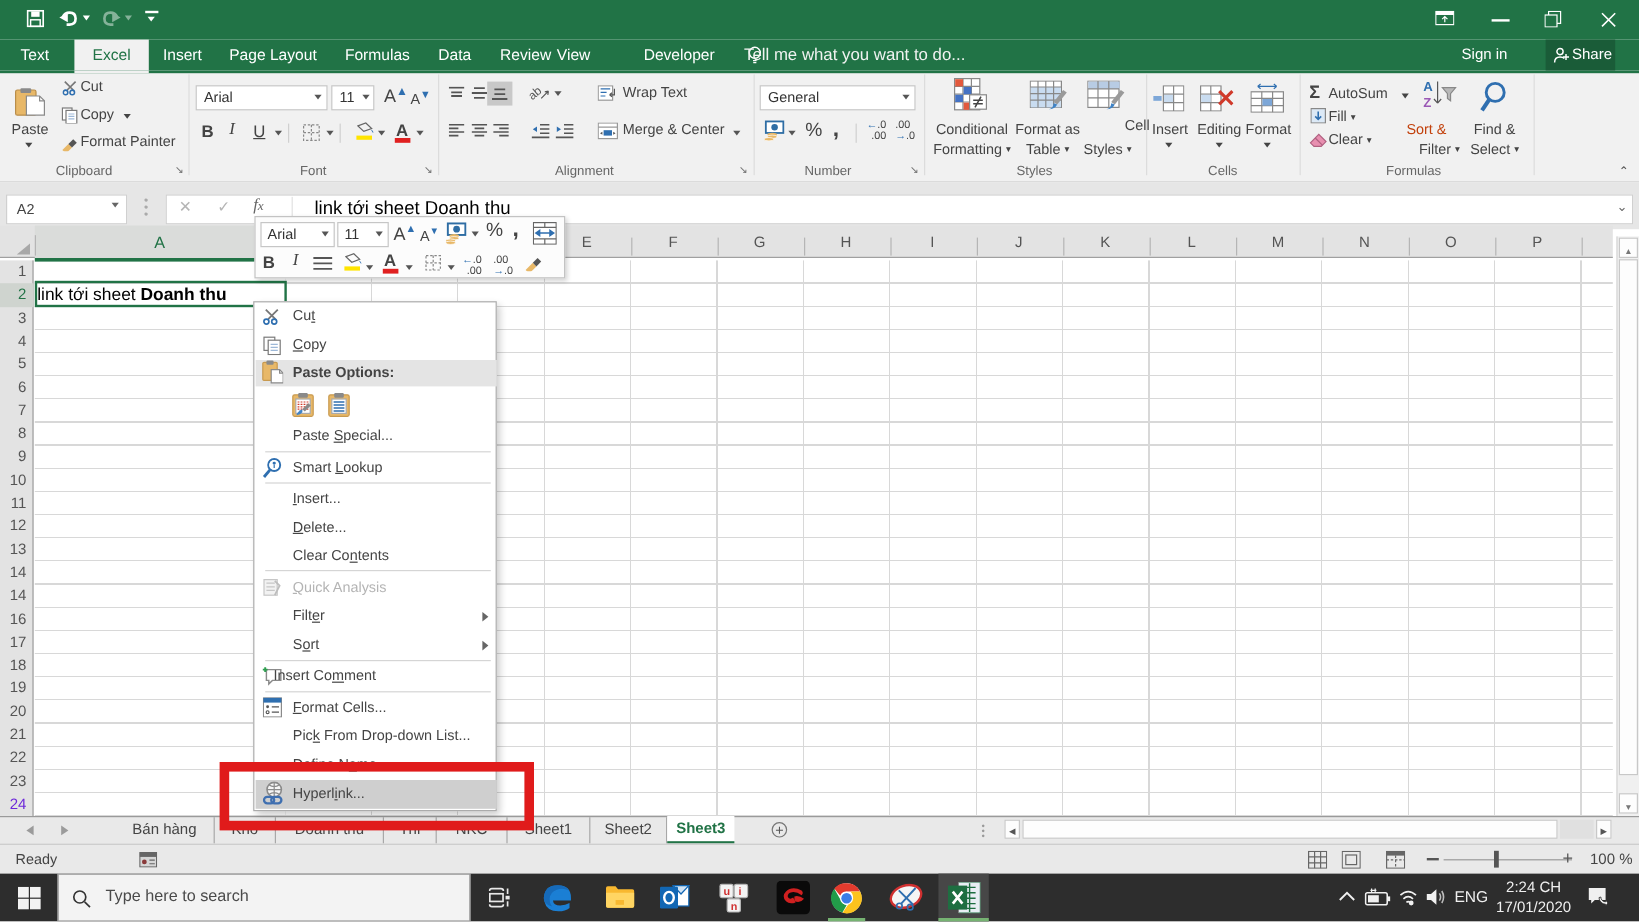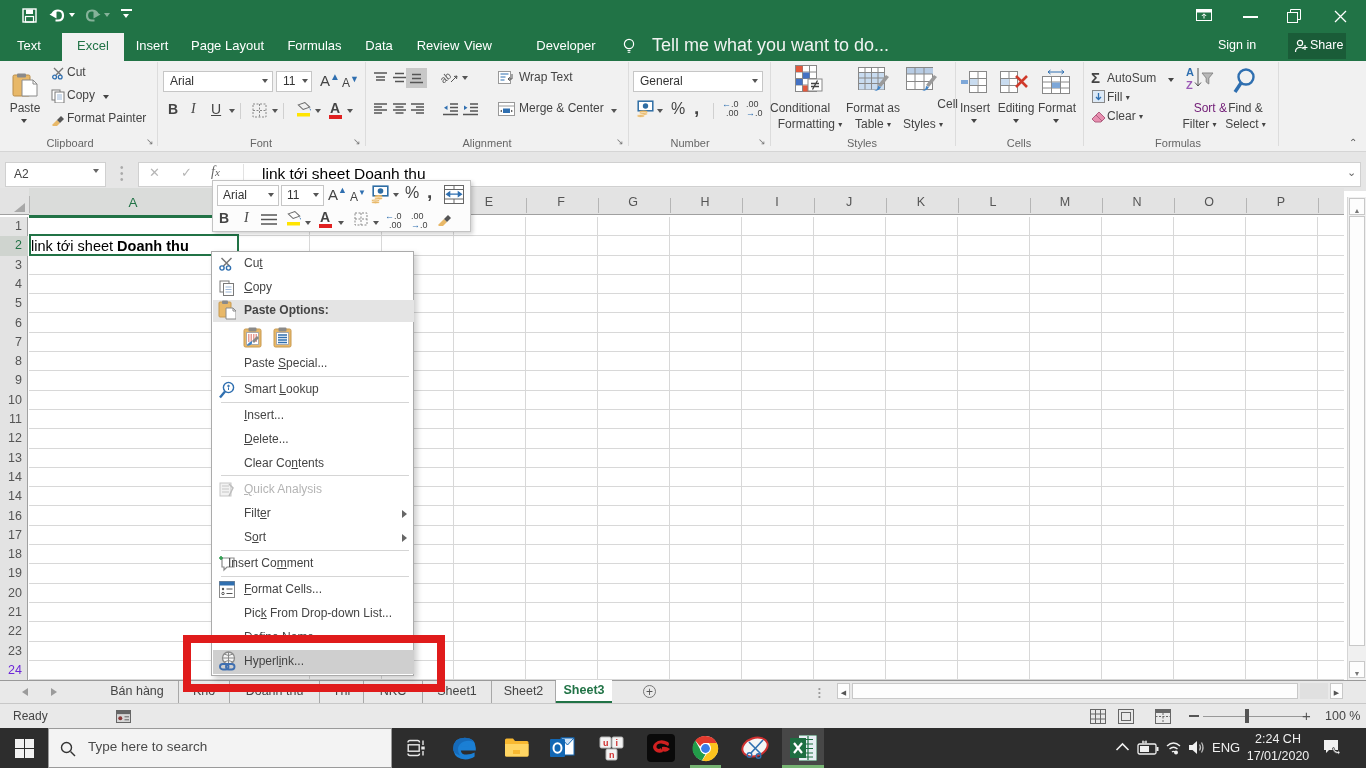--- a/index.html
+++ b/index.html
@@ -76,21 +76,21 @@
   <div class="rtab" style="left:184px;width:87px">Page Layout</div>
   <div class="rtab" style="left:279px;width:71px">Formulas</div>
   <div class="rtab" style="left:358px;width:42px">Data</div>
   <div class="rtab" style="left:408px;width:60px">Review</div>
   <div class="rtab" style="left:456px;width:44px">View</div>
   <div class="rtab" style="left:528px;width:76px">Developer</div>
   <svg class="abs" style="left:623px;top:5px" width="12" height="17" viewBox="0 0 12 17">
     <circle cx="6" cy="6" r="4.6" fill="none" stroke="#fff" stroke-width="1.2"></circle>
     <path d="M4.5 12.5 h3 M4.7 14.2 h2.6" stroke="#fff" stroke-width="1.1"></path>
   </svg>
-  <div class="abs" style="left:652px;top:0;height:26px;line-height:25px;color:#f0f3f1;font-size:18px">Tell me what you want to do...</div>
+  <div class="abs" style="left:620px;top:0;height:26px;line-height:25px;color:#f0f3f1;font-size:14px">Tell me what you want to do...</div>
   <div class="abs" style="left:1218px;top:0;height:26px;line-height:25px;color:#fff;font-size:12.5px">Sign in</div>
   <div class="abs" style="left:1288px;top:0;width:58px;height:26px;background:#1a5c38"></div>
   <svg class="abs" style="left:1294px;top:6px" width="14" height="14" viewBox="0 0 14 14">
     <circle cx="6" cy="4" r="2.6" fill="none" stroke="#fff" stroke-width="1.2"></circle>
     <path d="M1.5 13 Q1.5 8.5 6 8.5 Q8.5 8.5 9.6 9.8" fill="none" stroke="#fff" stroke-width="1.2"></path>
     <path d="M11 6 v5 M8.5 8.5 h5" stroke="#fff" stroke-width="1.2"></path>
   </svg>
   <div class="abs" style="left:1310px;top:0;height:26px;line-height:25px;color:#fff;font-size:12.5px">Share</div>
 </div>
 <div class="abs" id="ribbon">
@@ -236,21 +236,21 @@
   <svg class="abs" style="left:795px;top:6px" width="30" height="33" viewBox="0 0 30 33">
     <rect x="0.5" y="0.5" width="21" height="26" fill="#fff" stroke="#888"></rect>
     <path d="M0.5 7 h21 M0.5 13.5 h21 M0.5 20 h21 M7.5 0.5 v26 M14.5 0.5 v26" stroke="#888"></path>
     <rect x="1" y="1" width="6.5" height="6" fill="#e2593d"></rect>
     <rect x="8" y="7.5" width="6.5" height="6" fill="#4472c4"></rect>
     <rect x="1" y="14" width="6.5" height="6" fill="#4472c4"></rect>
     <rect x="8" y="20.5" width="6.5" height="6" fill="#e2593d"></rect>
     <rect x="13" y="14" width="14" height="12" fill="#fff" stroke="#888"></rect>
     <path d="M16 18.5 h8 M16 21.5 h8 M22.5 15.5 l-5 9" stroke="#444" fill="none" stroke-width="1.3"></path>
   </svg>
-  <div class="abs" style="left:770px;top:42px;width:80px;font-size:12px;color:#444">Conditional</div>
+  <div class="abs" style="left:770px;top:42px;width:80px;text-align:center;font-size:12px;color:#444">Conditional</div>
   <div class="abs" style="left:770px;top:58px;width:80px;text-align:center;font-size:12px;color:#444">Formatting <span style="font-size:8px;vertical-align:1px">▾</span></div>
   <svg class="abs" style="left:858px;top:8px" width="34" height="30" viewBox="0 0 34 30">
     <rect x="0.5" y="0.5" width="26" height="22" fill="#fff" stroke="#888"></rect>
     <rect x="1" y="5.5" width="25" height="17" fill="#c9dcf0"></rect>
     <path d="M0.5 5.5 h26 M0.5 11 h26 M0.5 16.5 h26 M7 0.5 v22 M13.5 0.5 v22 M20 0.5 v22" stroke="#888"></path>
     <path d="M20 18 L28 8 L31 10 L23 20 Z" fill="#9a9a9a"></path>
     <path d="M23 20 q-2 4 -7 4 q4-1 4-5 z" fill="#3f83c6"></path>
   </svg>
   <div class="abs" style="left:838px;top:42px;width:70px;text-align:center;font-size:12px;color:#444">Format as</div>
   <div class="abs" style="left:838px;top:58px;width:70px;text-align:center;font-size:12px;color:#444">Table <span style="font-size:8px;vertical-align:1px">▾</span></div>
@@ -303,21 +303,21 @@
     <path d="M1 9 L8 2 L14 8 L10 12 L4 12 Z" fill="#e88fb0" stroke="#b06080"></path>
     <path d="M5 5 L11 11" stroke="#b06080"></path>
   </svg>
   <div class="abs" style="left:1107px;top:50px;font-size:12px;color:#444">Clear <span style="font-size:8px;vertical-align:1px">▾</span></div>
   <svg class="abs" style="left:1186px;top:6px" width="28" height="32" viewBox="0 0 28 32">
     <text x="0" y="11" font-size="11" fill="#2f6fb0" font-weight="bold">A</text>
     <text x="0" y="24" font-size="11" fill="#9b59b6" font-weight="bold">Z</text>
     <path d="M12 3 v18 M12 21 l-3-3.5 M12 21 l3-3.5" stroke="#555" fill="none"></path>
     <path d="M16 8 h11 l-4.2 5 v6 l-2.6-2 v-4 z" fill="#b8b8b8" stroke="#888"></path>
   </svg>
-  <div class="abs" style="left:1172px;top:42px;width:55px;text-align:right;font-size:12px;color:#701a75">Sort &amp;</div>
+  <div class="abs" style="left:1172px;top:42px;width:55px;text-align:left;font-size:12px;color:#c2410c">Sort &amp;</div>
   <div class="abs" style="left:1172px;top:58px;width:55px;text-align:center;font-size:12px;color:#444">Filter <span style="font-size:8px;vertical-align:1px">▾</span></div>
   <svg class="abs" style="left:1232px;top:8px" width="28" height="30" viewBox="0 0 28 30">
     <circle cx="14" cy="10" r="7.5" fill="none" stroke="#2f6fb0" stroke-width="2.4"></circle>
     <path d="M9 16 L3 25" stroke="#2f6fb0" stroke-width="3.4"></path>
   </svg>
   <div class="abs" style="left:1218px;top:42px;width:55px;text-align:center;font-size:12px;color:#444">Find &amp;</div>
   <div class="abs" style="left:1218px;top:58px;width:55px;text-align:center;font-size:12px;color:#444">Select <span style="font-size:8px;vertical-align:1px">▾</span></div>
 </div>
 <div class="abs" id="fbar">
   <div id="namebox">A2</div>

